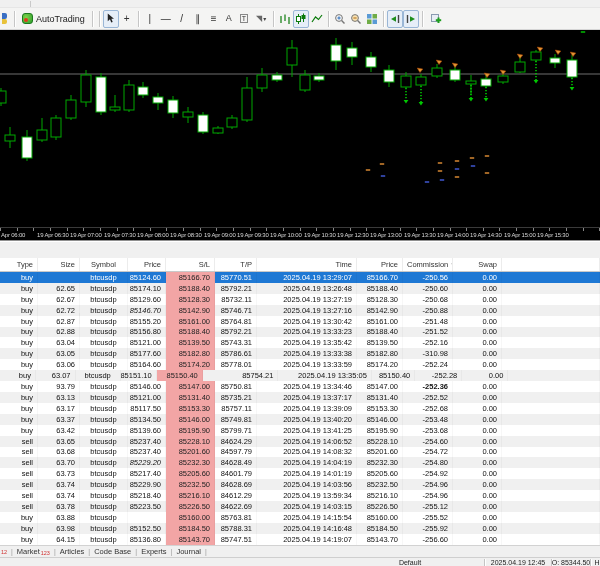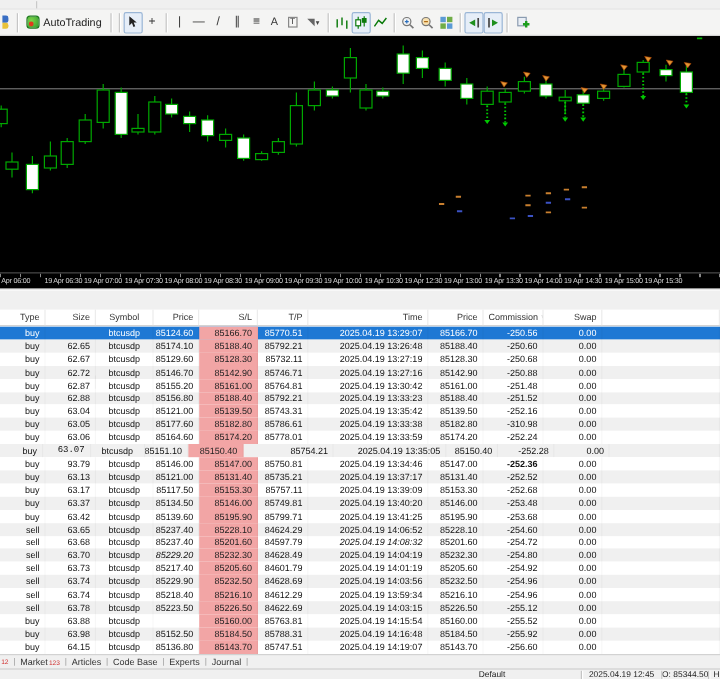--- a/index.html
+++ b/index.html
@@ -403,21 +403,21 @@
         <div class="td r" style="width: 100px;">2025.04.19 13:27:19</div>
         <div class="td r" style="width: 46px;">85128.30</div>
         <div class="td r" style="width: 50px;">-250.68</div>
         <div class="td r" style="width: 49px;">0.00</div>
         <div class="td r" style="width: 98px;"></div>
       </div>
       <div class="trow alt">
         <div class="td r" style="width: 38px;">buy</div>
         <div class="td r" style="width: 42px;">62.72</div>
         <div class="td c" style="width: 48px;">btcusdp</div>
-        <div class="td r" style="width: 38px;">85146.70</div>
+        <div class="td r" style="width: 38px; font-style: italic;">85146.70</div>
         <div class="td r sl" style="width: 49px;">85142.90</div>
         <div class="td r" style="width: 42px;">85746.71</div>
         <div class="td r" style="width: 100px;">2025.04.19 13:27:16</div>
         <div class="td r" style="width: 46px;">85142.90</div>
         <div class="td r" style="width: 50px;">-250.88</div>
         <div class="td r" style="width: 49px;">0.00</div>
         <div class="td r" style="width: 98px;"></div>
       </div>
       <div class="trow">
         <div class="td r" style="width: 38px;">buy</div>
@@ -479,21 +479,21 @@
         <div class="td r sl" style="width: 49px;">85174.20</div>
         <div class="td r" style="width: 42px;">85778.01</div>
         <div class="td r" style="width: 100px;">2025.04.19 13:33:59</div>
         <div class="td r" style="width: 46px;">85174.20</div>
         <div class="td r" style="width: 50px;">-252.24</div>
         <div class="td r" style="width: 49px;">0.00</div>
         <div class="td r" style="width: 98px;"></div>
       </div>
       <div class="trow alt">
         <div class="td r" style="width: 38px;">buy</div>
-        <div class="td r" style="width: 42px; font-family: Liberation Mono, monospace;">63.07</div>
+        <div class="td r" style="width: 42px;">63.07</div>
         <div class="td c" style="width: 48px;">btcusdp</div>
         <div class="td r" style="width: 38px;">85151.10</div>
         <div class="td r sl" style="width: 49px;">85150.40</div>
         <div class="td r" style="width: 42px; margin-left: 36px;">85754.21</div>
         <div class="td r" style="width: 100px;">2025.04.19 13:35:05</div>
         <div class="td r" style="width: 46px;">85150.40</div>
         <div class="td r" style="width: 50px;">-252.28</div>
         <div class="td r" style="width: 49px;">0.00</div>
         <div class="td r" style="width: 98px;"></div>
       </div>
@@ -575,21 +575,21 @@
         <div class="td r" style="width: 49px;">0.00</div>
         <div class="td r" style="width: 98px;"></div>
       </div>
       <div class="trow">
         <div class="td r" style="width: 38px;">sell</div>
         <div class="td r" style="width: 42px;">63.68</div>
         <div class="td c" style="width: 48px;">btcusdp</div>
         <div class="td r" style="width: 38px;">85237.40</div>
         <div class="td r sl" style="width: 49px;">85201.60</div>
         <div class="td r" style="width: 42px;">84597.79</div>
-        <div class="td r" style="width: 100px; font-style: italic;">2025.04.19 14:08:32</div>
+        <div class="td r" style="width: 100px;">2025.04.19 14:08:32</div>
         <div class="td r" style="width: 46px;">85201.60</div>
         <div class="td r" style="width: 50px;">-254.72</div>
         <div class="td r" style="width: 49px;">0.00</div>
         <div class="td r" style="width: 98px;"></div>
       </div>
       <div class="trow alt">
         <div class="td r" style="width: 38px;">sell</div>
         <div class="td r" style="width: 42px;">63.70</div>
         <div class="td c" style="width: 48px;">btcusdp</div>
         <div class="td r" style="width: 38px; font-style: italic;">85229.20</div>

